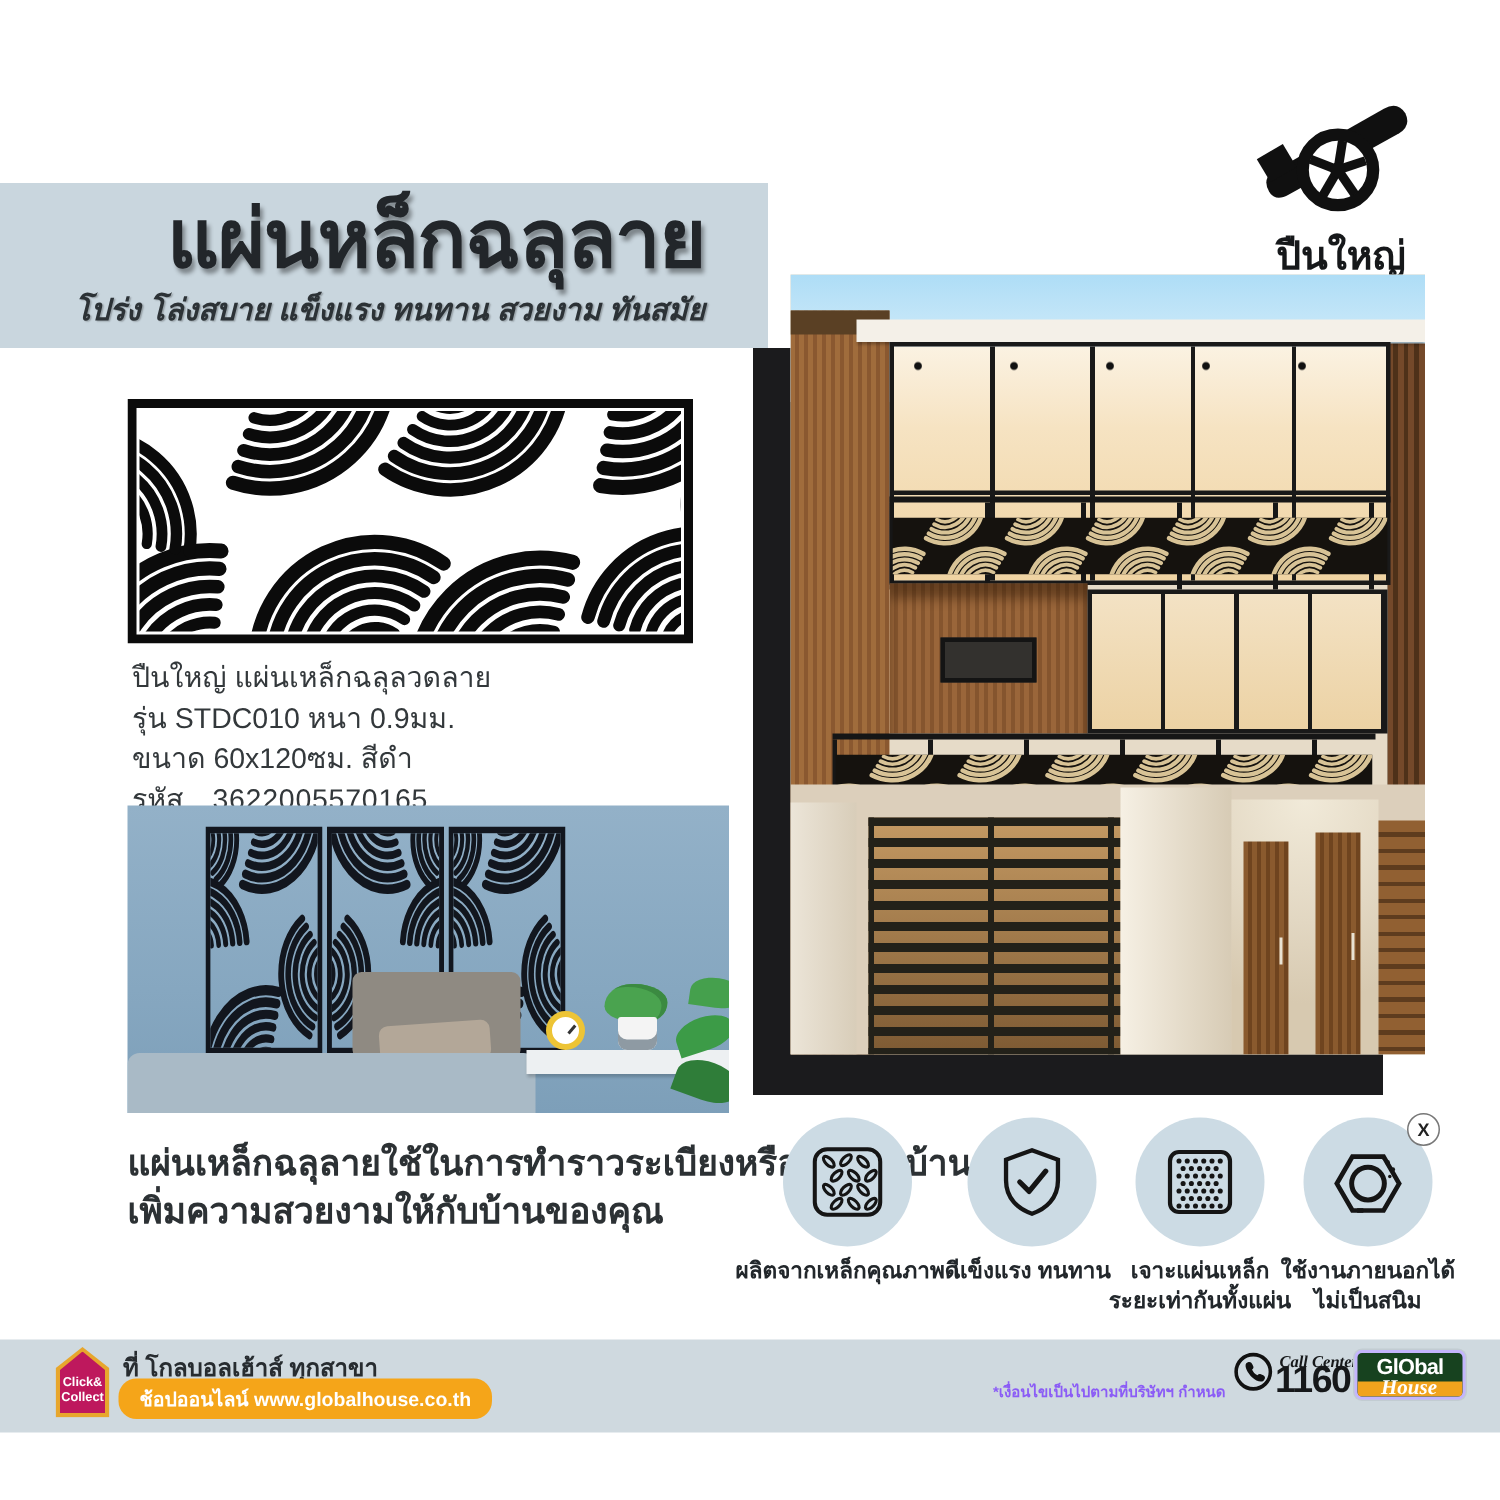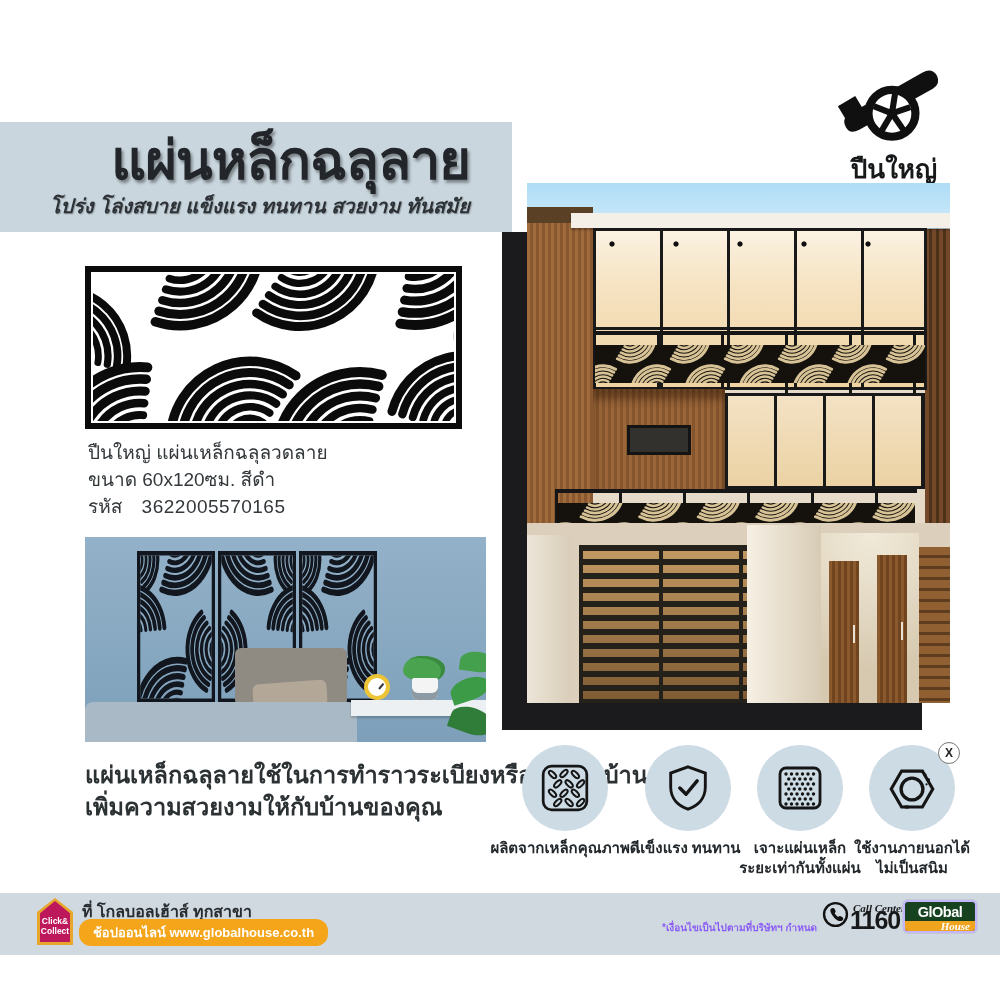--- a/index.html
+++ b/index.html
@@ -142,21 +142,21 @@
   .cc-label{position:absolute;left:853px;top:902px;font-size:11px;font-style:italic;
         font-weight:800;color:#16181a;font-family:Liberation Serif, serif;}
   .cc-number{position:absolute;left:850px;top:906px;font-size:25px;
         font-weight:800;color:#16181a;letter-spacing:-1px;}
   .gh-logo{position:absolute;left:903px;top:900px;width:74px;height:33px;border:2px solid #c4b5fd;
         border-radius:5px;overflow:hidden;box-sizing:border-box;background:#17421f;
         box-shadow:0 0 0 1px #c2ccd2;text-align:right;}
   .gh-top{height:19px;display:flex;align-items:center;justify-content:center;
         font-size:14.5px;font-weight:800;color:#fff;letter-spacing:-.5px;}
   .gh-bot{height:10px;background:#f0a31d;display:flex;align-items:center;justify-content:flex-end;
-        padding-right:5px;font-size:11px;font-style:italic;font-weight:700;color:#fff;
+        padding-right:17px;font-size:14px;font-style:italic;font-weight:700;color:#fff;
         font-family:"Liberation Serif", serif;}
 </style>
 </head>
 <body>
 
 <div class="page">
 
   <svg width="0" height="0" style="position:absolute" aria-hidden="true">
     <defs>
       <g id="fan" fill="none" stroke="currentColor" stroke-linecap="round">
@@ -244,20 +244,21 @@
       <use href="#fan" transform="translate(215,-15) rotate(185) scale(0.9)"></use>
       <use href="#fan" transform="translate(330,-25) rotate(160)"></use>
       <use href="#fan" transform="translate(440,70) rotate(250) scale(0.8)"></use>
       <use href="#fan" transform="translate(-25,90) rotate(70) scale(0.8)"></use>
       <use href="#fan" transform="translate(450,-10) rotate(200) scale(0.7)"></use>
     </g>
   </svg>
 
   <div class="product-info">
     <div>ปืนใหญ่ แผ่นเหล็กฉลุลวดลาย</div>
+    <div>รุ่น STDC010 หนา 0.9มม.</div>
     <div>ขนาด 60x120ซม. สีดำ</div>
     <div class="code-row">
       <span>รหัส</span>
       <span class="code-val">3622005570165</span>
     </div>
   </div>
 
   <div class="room">
     <div class="room-panels">
       <svg width="78" height="152" viewBox="0 0 120 170" preserveAspectRatio="none">

